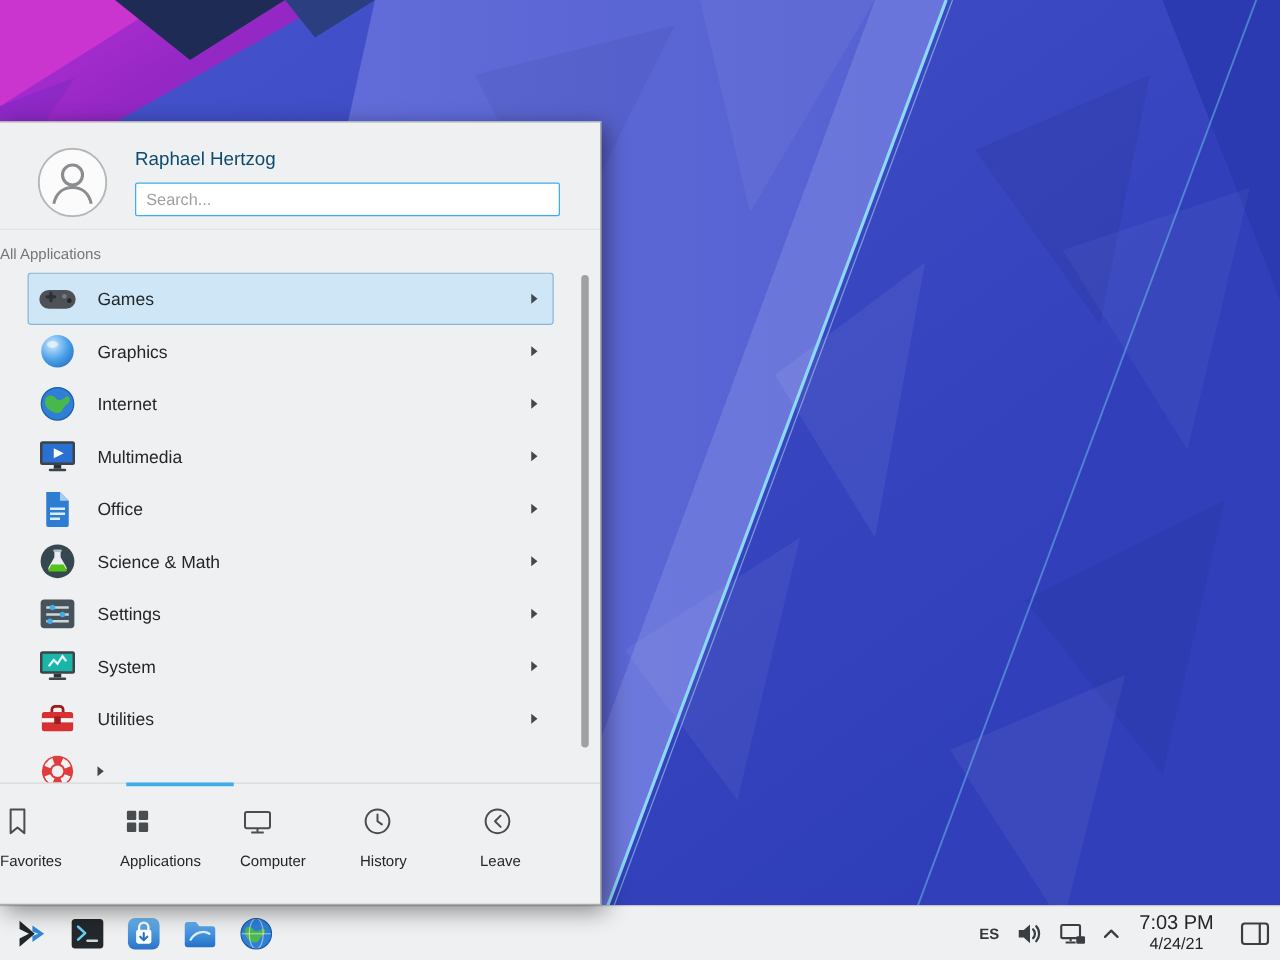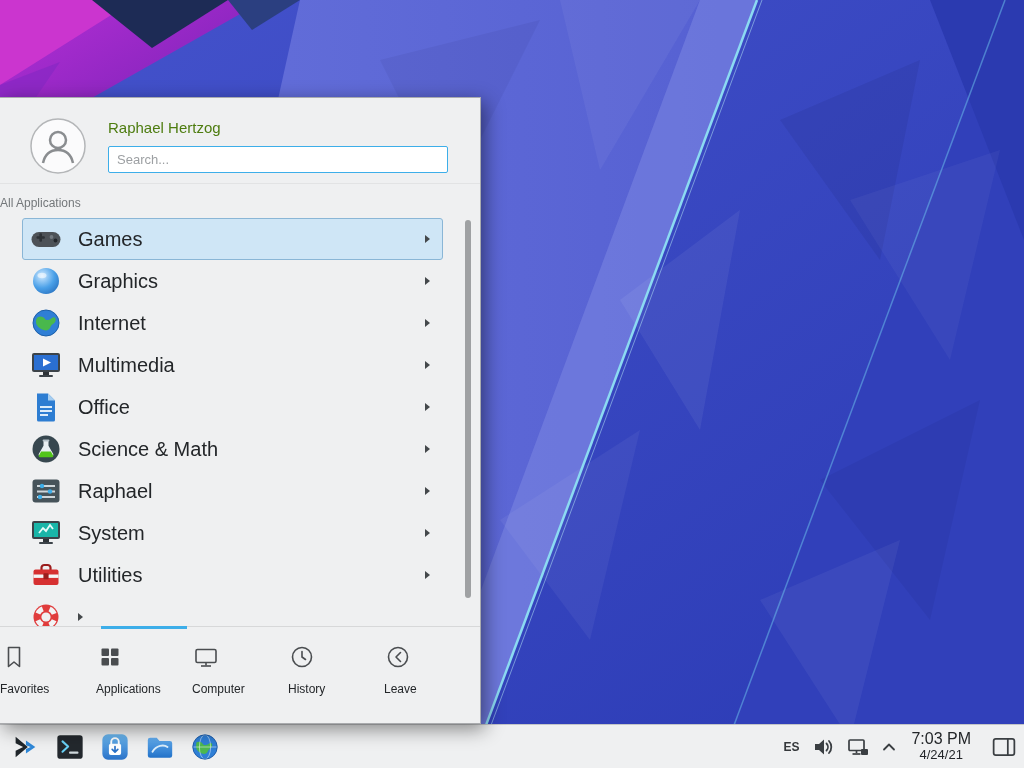--- a/index.html
+++ b/index.html
@@ -8,32 +8,32 @@
   .wallpaper{position:absolute;inset:0;width:100%;height:100%;display:block}
 
   
   .launcher-panel{position:absolute;left:0;top:97px;width:481px;height:627px;background:#eff0f1;
     border:1px solid #a9abae;border-left:none;box-shadow:4px 5px 18px rgba(0,0,0,.45);
     display:flex;flex-direction:column;z-index:5}
   .launcher-header{display:flex;align-items:flex-start;padding:20px 32px 0 30px;height:86px;flex:none;border-bottom:1px solid #e2e3e4}
   .avatar{width:56px;height:56px;flex:none;cursor:pointer}
   .avatar svg{width:100%;height:100%;display:block}
   .header-right{margin-left:22px;flex:1;min-width:0}
-  .user-name{font-size:15px;color:#4d7c0f;margin:1px 0 10px}
+  .user-name{font-size:15px;color:#0c4a6e;margin:1px 0 10px}
   .search-input{width:100%;height:27px;border:1px solid #3daee9;border-radius:2px;background:#fff;
     padding:0 8px;font:13px "Liberation Sans","DejaVu Sans",sans-serif;color:#232629;outline:none}
   .search-input::placeholder{color:#9da0a3}
   .section-label{font-size:12px;color:#73777a;padding:12px 0 8px;flex:none}
   .menu-list{flex:1;overflow:hidden;position:relative}
   .menu-item{height:42px;margin:0 37px 0 22px;display:flex;align-items:center;padding:0 7px;
     border:1px solid transparent;border-radius:3px;cursor:pointer}
   .menu-item.selected{background:#cfe6f6;border-color:#8ab6d6}
   .mi-icon{width:32px;height:32px;flex:none;margin-right:16px}
   .mi-icon svg{width:100%;height:100%;display:block}
-  .mi-label{font-size:20px;color:#232629;flex:1;white-space:nowrap}
+  .mi-label{font-size:14px;color:#232629;flex:1;white-space:nowrap}
   .mi-arrow{width:0;height:0;border-left:5px solid #44484b;border-top:4px solid transparent;border-bottom:4px solid transparent;margin-right:5px}
   .scrollbar{position:absolute;top:2px;right:9px;width:6px;bottom:2px}
   .scroll-thumb{position:absolute;top:0;left:0;width:6px;height:378px;background:#9fa1a3;border-radius:3px}
 
   .launcher-footer{flex:none;height:97px;border-top:1px solid #d7d8d9;display:flex;position:relative;padding-top:16px}
   .tab-indicator{position:absolute;top:-1px;left:101px;width:86px;height:3px;background:#3daee9}
   .tab{flex:1;display:flex;flex-direction:column;align-items:flex-start;cursor:pointer}
   .tab-icon{width:28px;height:28px}
   .tab-icon svg{width:100%;height:100%;display:block}
   .tab-label{font-size:12px;color:#232629;margin-top:11px;white-space:nowrap}
@@ -206,21 +206,21 @@
         <svg viewBox="0 0 32 32">
           <rect x="2.5" y="4.5" width="27" height="23" rx="3" fill="#46535a"></rect>
           <line x1="7" y1="11" x2="25" y2="11" stroke="#cfd6da" stroke-width="2"></line>
           <line x1="7" y1="16.5" x2="25" y2="16.5" stroke="#cfd6da" stroke-width="2"></line>
           <line x1="7" y1="22" x2="25" y2="22" stroke="#cfd6da" stroke-width="2"></line>
           <circle cx="12" cy="11" r="2.2" fill="#3daee9"></circle>
           <circle cx="20" cy="16.5" r="2.2" fill="#3daee9"></circle>
           <circle cx="10" cy="22" r="2.2" fill="#3daee9"></circle>
         </svg>
       </span>
-      <span class="mi-label">Raphael</span>
+      <span class="mi-label">Settings</span>
       <span class="mi-arrow"></span>
     </div>
 
     <div class="menu-item">
       <span class="mi-icon">
         <svg viewBox="0 0 32 32">
           <rect x="2" y="4" width="28" height="18" rx="2" fill="#3c4349"></rect>
           <rect x="4" y="6" width="24" height="14" fill="#19b5a8"></rect>
           <path d="M9 16l4-5 3 3 4-6 3 4" stroke="#e6fbf9" stroke-width="1.8" fill="none"></path>
           <rect x="13" y="22" width="6" height="3" fill="#2e3338"></rect>

